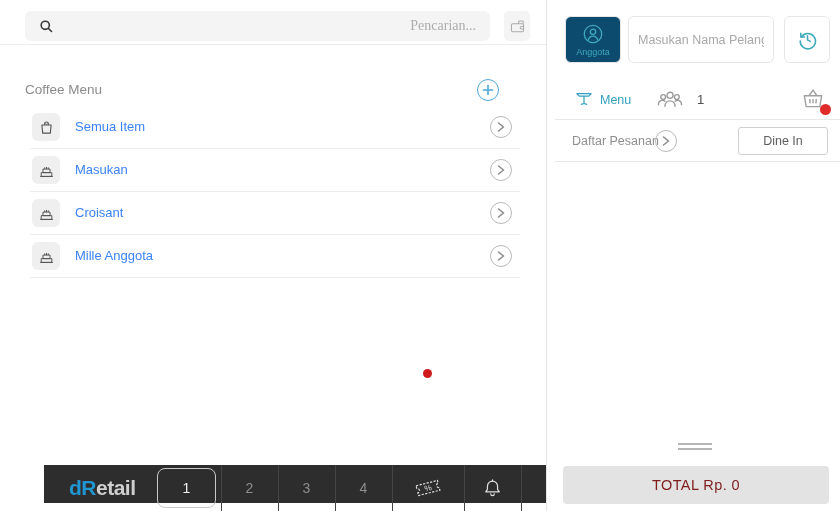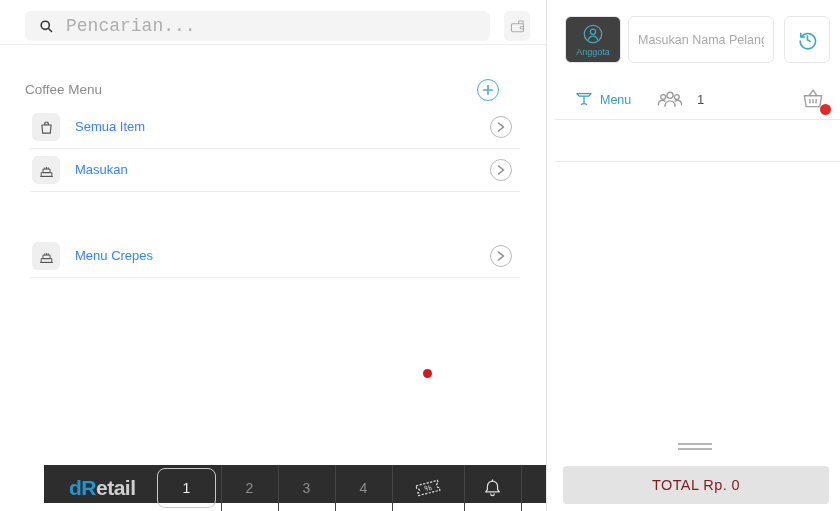--- a/index.html
+++ b/index.html
@@ -15,22 +15,22 @@
   
   .left-panel { left:0; top:0; width:546px; height:465px; background:#fff; }
   .search-bar {
     left:25px; top:11px; width:465px; height:30px;
     background:#f4f4f5; border-radius:6px;
     display:flex; align-items:center; padding:0 14px;
   }
   .search-bar svg { flex:0 0 auto; margin-right:12px; }
   .search-input {
     border:none; background:transparent; outline:none;
-    font-family:Liberation Mono, monospace;
-    font-size:18px; color:#666; width:100%;
+    font-family:Liberation Serif, serif;
+    font-size:14px; color:#666; width:100%;text-align:right;
   }
   .search-input::placeholder { color:#aeaeae; }
   .wallet-button {
     left:504px; top:11px; width:26px; height:30px;
     background:#f4f4f5; border-radius:5px;
     display:flex; align-items:center; justify-content:center;
   }
   .top-divider { left:0; top:44px; width:546px; height:1px; background:#ececec; }
 
   .menu-header { left:25px; top:79px; height:22px; line-height:22px;
@@ -81,21 +81,21 @@
   .bell-cell { left:420px; width:57px; }
   .grid-cell { left:477px; width:69px; }
 
   
   .v-divider { left:546px; top:0; width:1px; height:511px; background:#e3e3e3; }
 
   
   .right-panel { left:547px; top:0; width:293px; height:511px; background:#fff; }
   .member-button {
     left:18px; top:16px; width:56px; height:47px;
-    border:1px solid #e7e7e7; border-radius:6px; background:#404040;
+    border:1px solid #e7e7e7; border-radius:6px; background:#0c4a6e;
     display:flex; flex-direction:column; align-items:center; justify-content:center;
     cursor:pointer;
   }
   .member-button .mb-label { font-size:9px; color:#3fa9bc; margin-top:2px; }
   .name-input-wrap {
     left:81px; top:16px; width:146px; height:47px;
     border:1px solid #e7e7e7; border-radius:6px; background:#fff;
     display:flex; align-items:center; overflow:hidden;
   }
   .name-input {
@@ -202,33 +202,51 @@
       </svg>
     </span>
     <span class="row-label">Masukan</span>
     <span class="chev-circle">
       <svg width="8" height="10" viewBox="0 0 8 10" fill="none" stroke="#8c8c8c" stroke-width="1.6" stroke-linecap="round" stroke-linejoin="round">
         <polyline points="1.5,1 6.5,5 1.5,9"></polyline>
       </svg>
     </span>
   </div>
 
+  <div class="abs menu-row" style="top:192px;">
+    <span class="icon-sq">
+      <svg width="17" height="17" viewBox="0 0 24 24" fill="none" stroke="#555" stroke-width="1.4" stroke-linejoin="round">
+        <line x1="9.5" y1="10" x2="9.5" y2="7.6"></line>
+          <line x1="12" y1="10" x2="12" y2="7"></line>
+          <line x1="14.5" y1="10" x2="14.5" y2="7.6"></line>
+        <rect x="7" y="10" width="10" height="5"></rect>
+        <rect x="4.5" y="15" width="15" height="5.3"></rect>
+        <line x1="3" y1="20.4" x2="21" y2="20.4"></line>
+      </svg>
+    </span>
+    <span class="row-label">Croisant</span>
+    <span class="chev-circle">
+      <svg width="8" height="10" viewBox="0 0 8 10" fill="none" stroke="#8c8c8c" stroke-width="1.6" stroke-linecap="round" stroke-linejoin="round">
+        <polyline points="1.5,1 6.5,5 1.5,9"></polyline>
+      </svg>
+    </span>
+  </div>
 
   <div class="abs menu-row" style="top:235px;">
     <span class="icon-sq">
       <svg width="17" height="17" viewBox="0 0 24 24" fill="none" stroke="#555" stroke-width="1.4" stroke-linejoin="round">
         <line x1="9.5" y1="10" x2="9.5" y2="7.6"></line>
           <line x1="12" y1="10" x2="12" y2="7"></line>
           <line x1="14.5" y1="10" x2="14.5" y2="7.6"></line>
         <rect x="7" y="10" width="10" height="5"></rect>
         <rect x="4.5" y="15" width="15" height="5.3"></rect>
         <line x1="3" y1="20.4" x2="21" y2="20.4"></line>
       </svg>
     </span>
-    <span class="row-label">Menu Crepes</span>
+    <span class="row-label">Mille Anggota</span>
     <span class="chev-circle">
       <svg width="8" height="10" viewBox="0 0 8 10" fill="none" stroke="#8c8c8c" stroke-width="1.6" stroke-linecap="round" stroke-linejoin="round">
         <polyline points="1.5,1 6.5,5 1.5,9"></polyline>
       </svg>
     </span>
   </div>
 
   <div class="abs red-dot"></div>
 </div>
 
@@ -337,20 +355,29 @@
         <line x1="9" y1="11" x2="9.3" y2="15"></line>
         <line x1="12" y1="11" x2="12" y2="15"></line>
         <line x1="15" y1="11" x2="14.7" y2="15"></line>
       </svg>
       <span class="basket-badge"></span>
     </span>
   </div>
 
   <div class="abs rp-divider" style="top:119px;"></div>
 
+  <div class="abs order-row">
+    <span class="order-label">Daftar Pesanan</span>
+    <span class="order-chev chev-circle" style="position:absolute; right:auto; top:4px;">
+      <svg width="8" height="10" viewBox="0 0 8 10" fill="none" stroke="#8c8c8c" stroke-width="1.6" stroke-linecap="round" stroke-linejoin="round">
+        <polyline points="1.5,1 6.5,5 1.5,9"></polyline>
+      </svg>
+    </span>
+    <button class="dinein-button">Dine In</button>
+  </div>
 
   <div class="abs rp-divider" style="top:161px;"></div>
 
   <div class="abs drag-handle">
     <div></div>
       <div></div>
   </div>
 
   <button class="abs total-button">TOTAL Rp. 0</button>
 </div>

